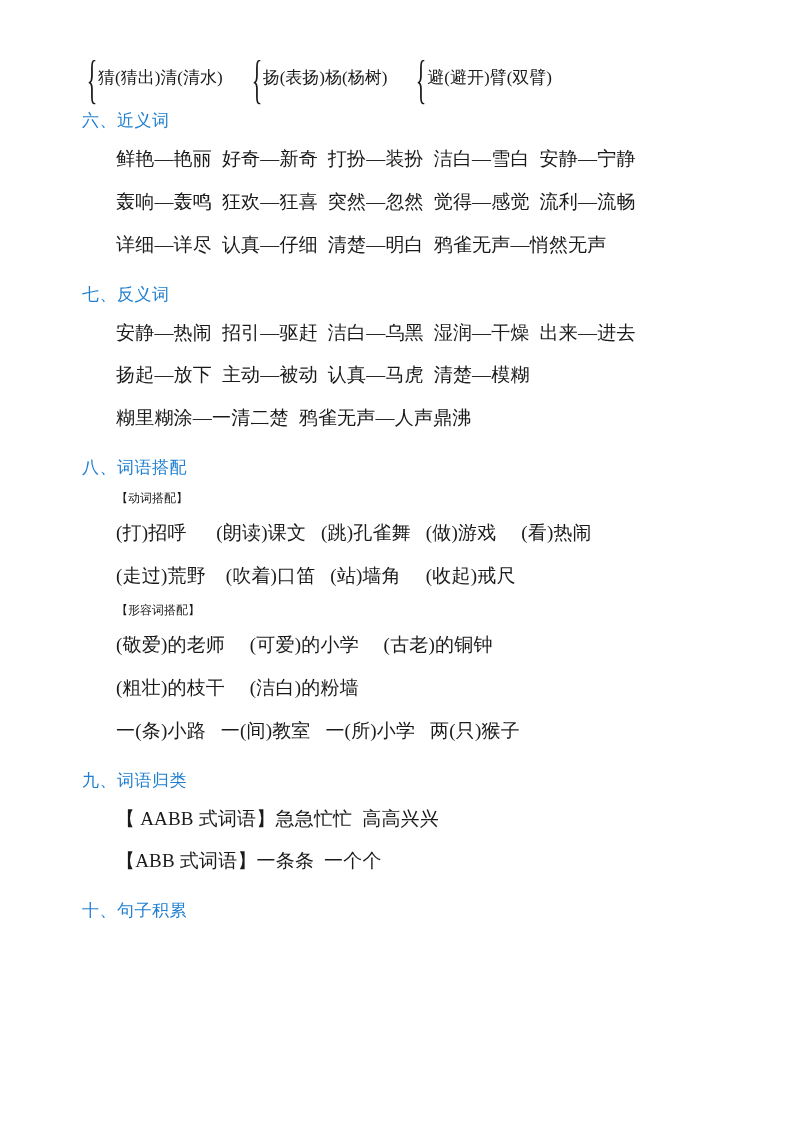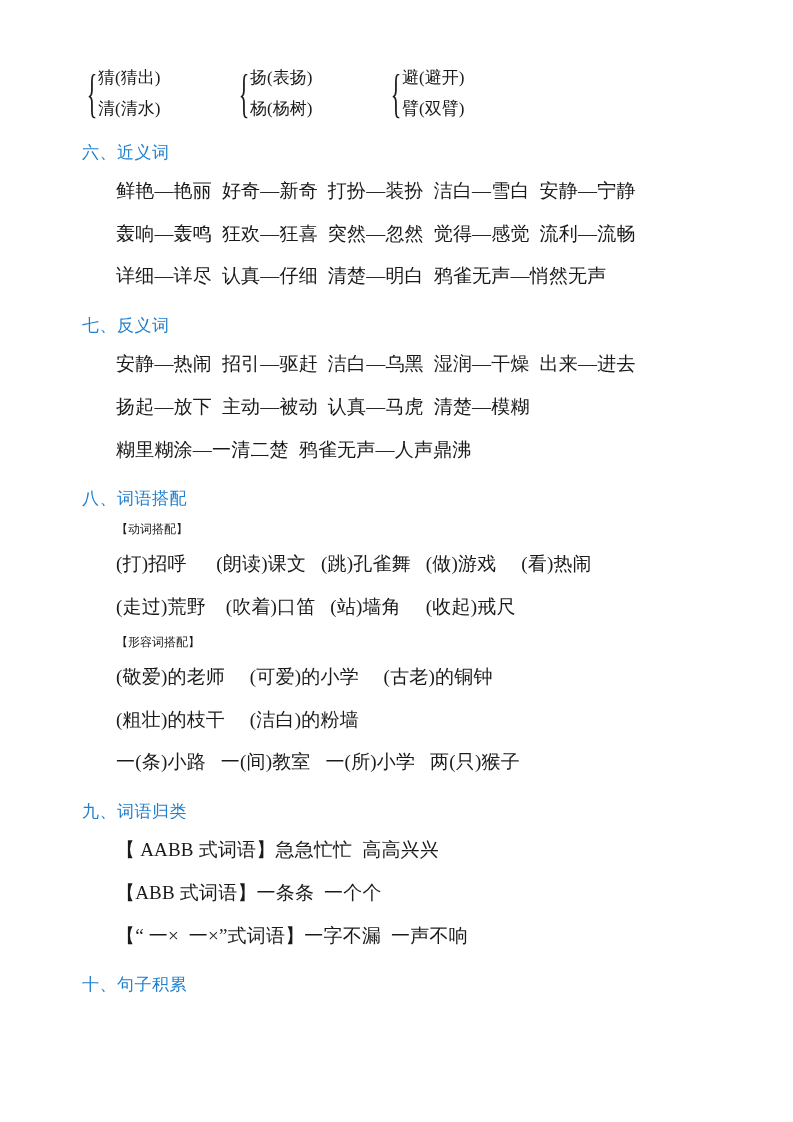--- a/index.html
+++ b/index.html
@@ -41,21 +41,21 @@
     display: flex;
     align-items: center;
     justify-content: center;
     width: 12px;
     color: #1a1a1a;
     transform: scaleY(2.6) scaleX(1.1);
     transform-origin: center;
   }
   .brace-items {
     display: flex;
-    flex-direction: column;
+    flex-direction: row;
     justify-content: center;
     font-size: 17px;
     line-height: 1.85;
     min-width: 112px;
   }
   .brace-items span {
     white-space: nowrap;
   }
 
   
@@ -158,21 +158,20 @@
     <div class="line">(敬爱)的老师     (可爱)的小学     (古老)的铜钟</div>
     <div class="line">(粗壮)的枝干     (洁白)的粉墙</div>
 
     <div class="line">一(条)小路   一(间)教室   一(所)小学   两(只)猴子</div>
   </div>
 
   <div class="block">
     <div class="section-heading">九、词语归类</div>
     <div class="line">【 AABB 式词语】急急忙忙  高高兴兴</div>
     <div class="line">【ABB 式词语】一条条  一个个</div>
-    <div class="line">【“ 一×  一×”式词语】一字不漏  一声不响</div>
   </div>
 
   <div class="block">
     <div class="section-heading">十、句子积累</div>
   </div>
 
   <div class="page-number">2 / 23</div>
 
 </div>
 

